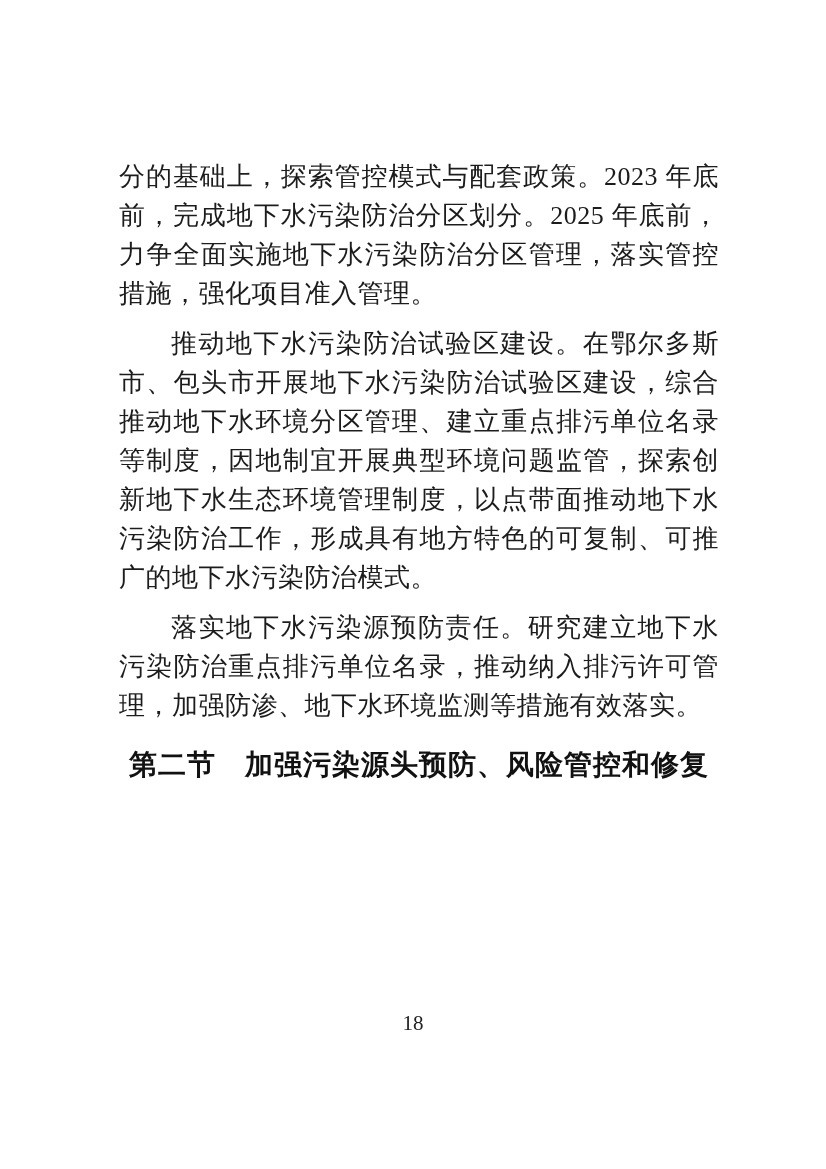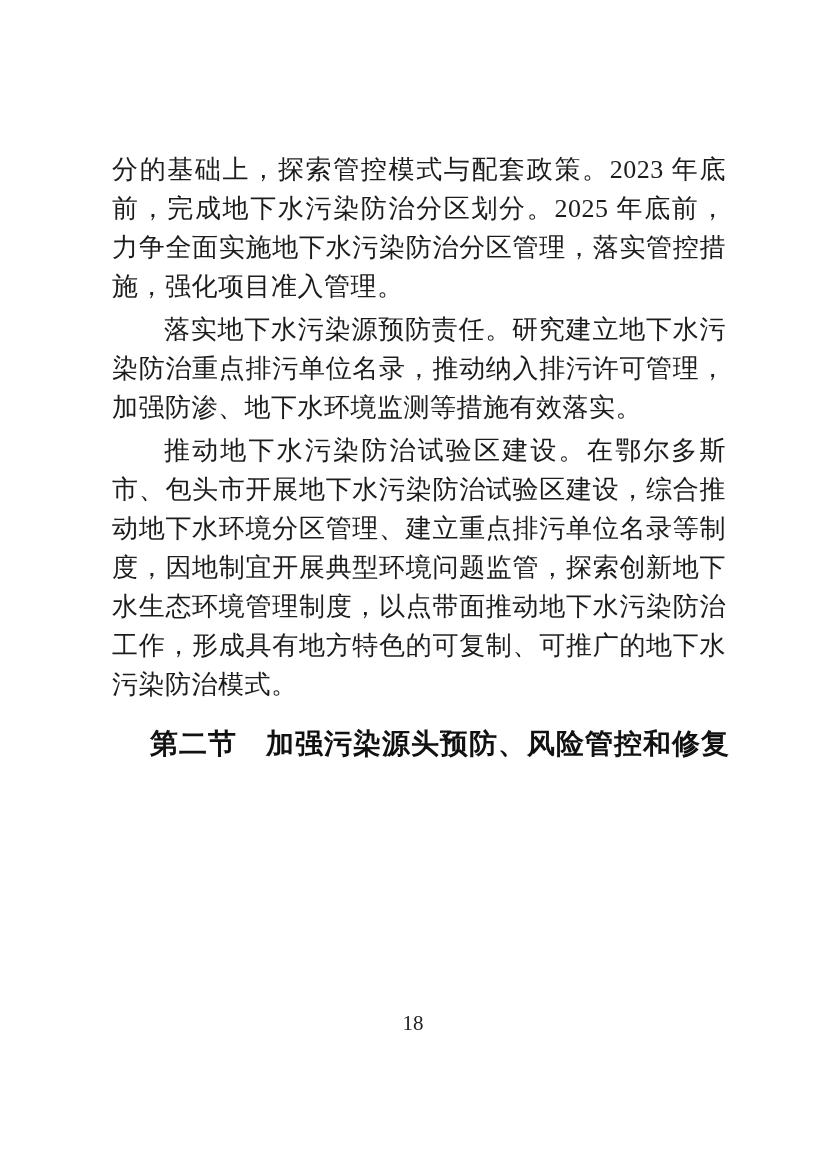--- a/index.html
+++ b/index.html
@@ -21,32 +21,32 @@
     left: 108px;
     top: 146px;
     width: 622px;
     font-size: 26px;
     line-height: 39px;
     text-align: justify;
     text-justify: inter-ideograph;
     letter-spacing: 0.5px;
   }
   .para {
-    margin: 4px;
+    margin: 11px;
     text-indent: 2em;
   }
   .para.no-indent {
     text-indent: 0;
   }
   .section-heading {
     margin: 23px 0 27px 0;
     font-size: 28px;
     line-height: 34px;
     font-weight: bold;
-    text-align: right;
+    text-align: center;
     text-indent: 0;
     letter-spacing: 1px;
     color: #111111;
   }
   .page-number {
     position: absolute;
     left: 0;
     top: 1010px;
     width: 826px;
     text-align: center;
@@ -54,19 +54,19 @@
     line-height: 26px;
     color: #222222;
   }
 </style>
 </head>
 <body>
 
 <div class="page">
   <main class="content">
     <p class="para no-indent">分的基础上，探索管控模式与配套政策。2023 年底前，完成地下水污染防治分区划分。2025 年底前，力争全面实施地下水污染防治分区管理，落实管控措施，强化项目准入管理。</p>
+    <p class="para">推动地下水污染防治试验区建设。在鄂尔多斯市、包头市开展地下水污染防治试验区建设，综合推动地下水环境分区管理、建立重点排污单位名录等制度，因地制宜开展典型环境问题监管，探索创新地下水生态环境管理制度，以点带面推动地下水污染防治工作，形成具有地方特色的可复制、可推广的地下水污染防治模式。</p>
     <p class="para">落实地下水污染源预防责任。研究建立地下水污染防治重点排污单位名录，推动纳入排污许可管理，加强防渗、地下水环境监测等措施有效落实。</p>
-    <p class="para">推动地下水污染防治试验区建设。在鄂尔多斯市、包头市开展地下水污染防治试验区建设，综合推动地下水环境分区管理、建立重点排污单位名录等制度，因地制宜开展典型环境问题监管，探索创新地下水生态环境管理制度，以点带面推动地下水污染防治工作，形成具有地方特色的可复制、可推广的地下水污染防治模式。</p>
     <h2 class="section-heading">第二节　加强污染源头预防、风险管控和修复</h2>
   </main>
 
   <footer class="page-number">18</footer>
 </div>
 
 </body></html>

